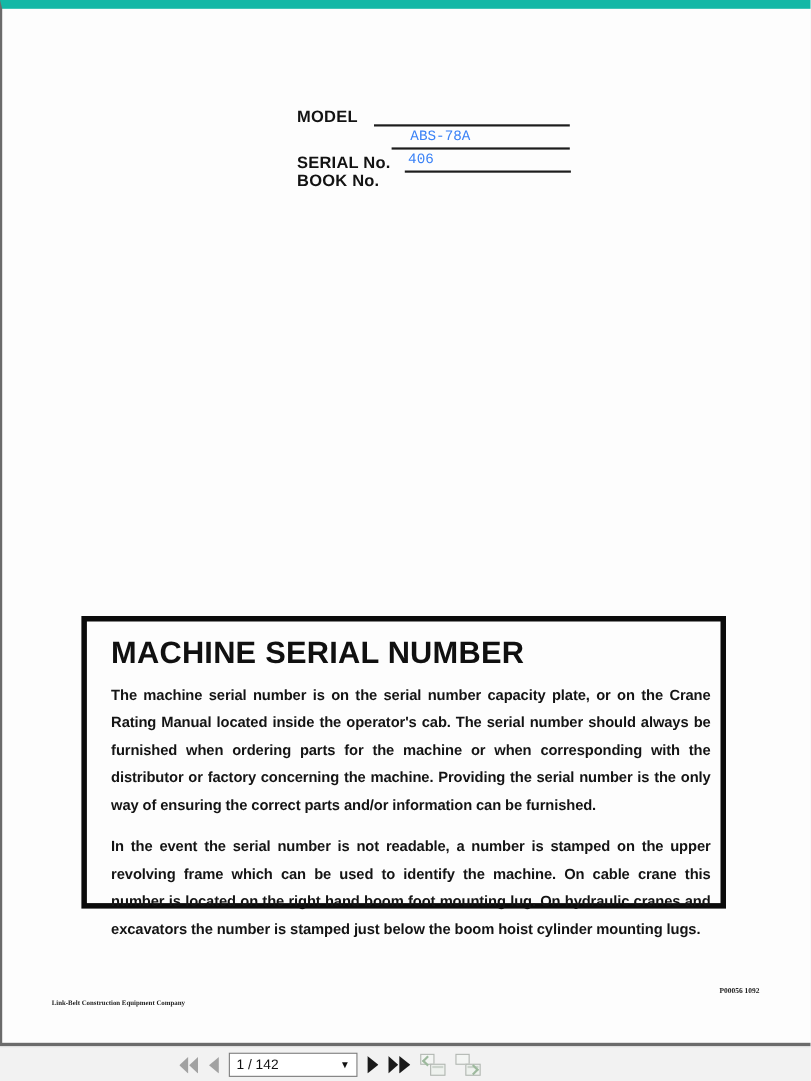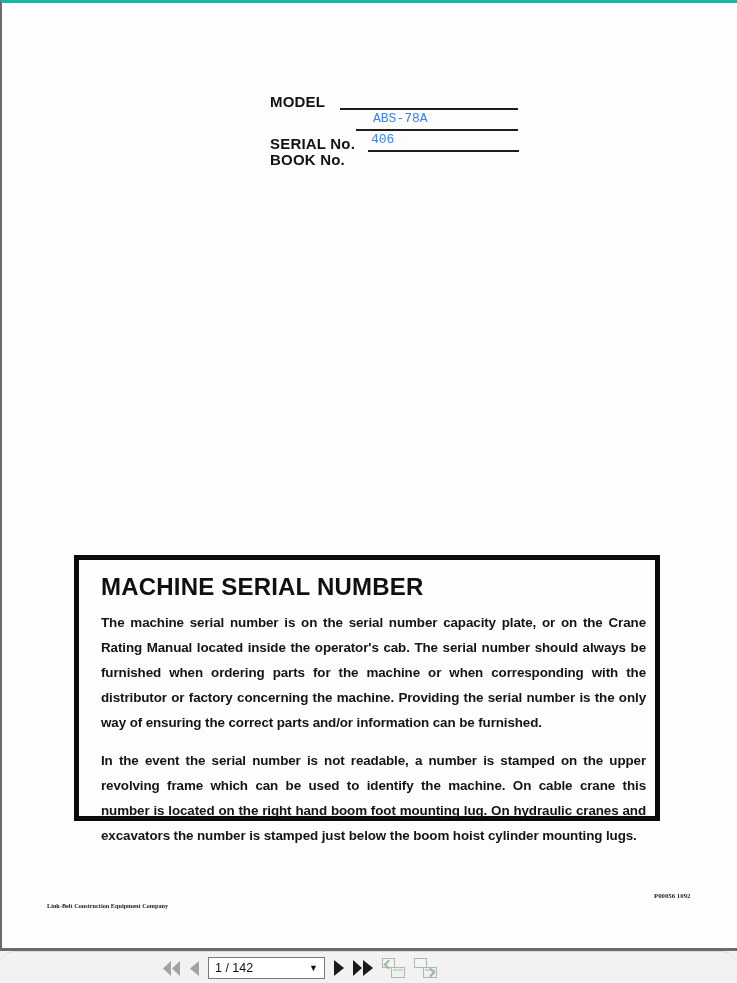--- a/index.html
+++ b/index.html
@@ -7,21 +7,21 @@
     width:737px;height:983px;overflow:hidden;
     font-family:"Liberation Sans",sans-serif;
     background:#f2f2f2;
   }
   .screen{position:relative;width:737px;height:983px;}
 
   
   .viewer-frame{
     position:absolute;left:0;top:0;width:737px;height:951px;
     background:#fdfdfd;box-sizing:border-box;
-    border-top:3px solid #14b8a6;
+    border-top:8px solid #14b8a6;
     border-left:2px solid #6b6b6b;
     border-bottom:3px solid #6b6b6b;
   }
 
   
   .model-form{position:absolute;left:268px;top:86px;width:252px;height:70px;}
   .form-label{position:absolute;font-weight:bold;font-size:15px;color:#131313;letter-spacing:.2px;white-space:nowrap;}
   .form-value{position:absolute;font-family:"Liberation Mono","DejaVu Sans Mono",monospace;font-size:13px;color:#3b82f6;white-space:nowrap;margin-top:23px;}
   .form-line{position:absolute;border-bottom:2px solid #1d1d1d;height:0;}
   .lbl-model{left:0;top:4px;}
@@ -33,21 +33,21 @@
   .lbl-serial{left:0;top:46px;}
   .line-serial{left:98px;top:61px;width:151px;}
 
   
   .serial-box{
     position:absolute;left:72px;top:552px;width:586px;height:266px;
     box-sizing:border-box;border:5px solid #0b0b0b;background:#fdfdfd;
     padding:13px 16px 0 22px;
   }
   .serial-box-title{
-    font-weight:bold;font-size:24px;color:#101010;letter-spacing:.2px;
+    font-weight:bold;font-size:28px;color:#101010;letter-spacing:.2px;
     margin:0 0 9px 0;
   }
   .serial-box p{
     margin:0 0 13px 0;width:545px;
     font-weight:bold;font-size:13.4px;line-height:25px;
     color:#141414;text-align:justify;letter-spacing:-.1px;
   }
 
   
   .footer-company{
@@ -57,21 +57,21 @@
   }
   .footer-formno{
     position:absolute;left:652px;top:889px;
     font-family:"Liberation Serif",serif;font-weight:bold;
     font-size:8px;color:#222;transform:scale(.85);transform-origin:left top;white-space:nowrap;
   }
 
   
   .toolbar{
     position:absolute;left:0;top:951px;width:737px;height:32px;
-    background:#f2f2f2;border-top:1px solid #dcdcdc;box-sizing:border-box;border-radius:15px;
+    background:#f2f2f2;border-top:1px solid #dcdcdc;box-sizing:border-box;
   }
   .toolbar-group{
     position:absolute;left:163px;top:0;height:32px;
     display:flex;align-items:center;gap:9px;
   }
   .tb-btn{display:flex;align-items:center;justify-content:center;height:22px;cursor:default;}
   .tb-btn svg{display:block;}
   .page-combo{
     display:flex;align-items:center;justify-content:space-between;
     width:117px;height:22px;box-sizing:border-box;

